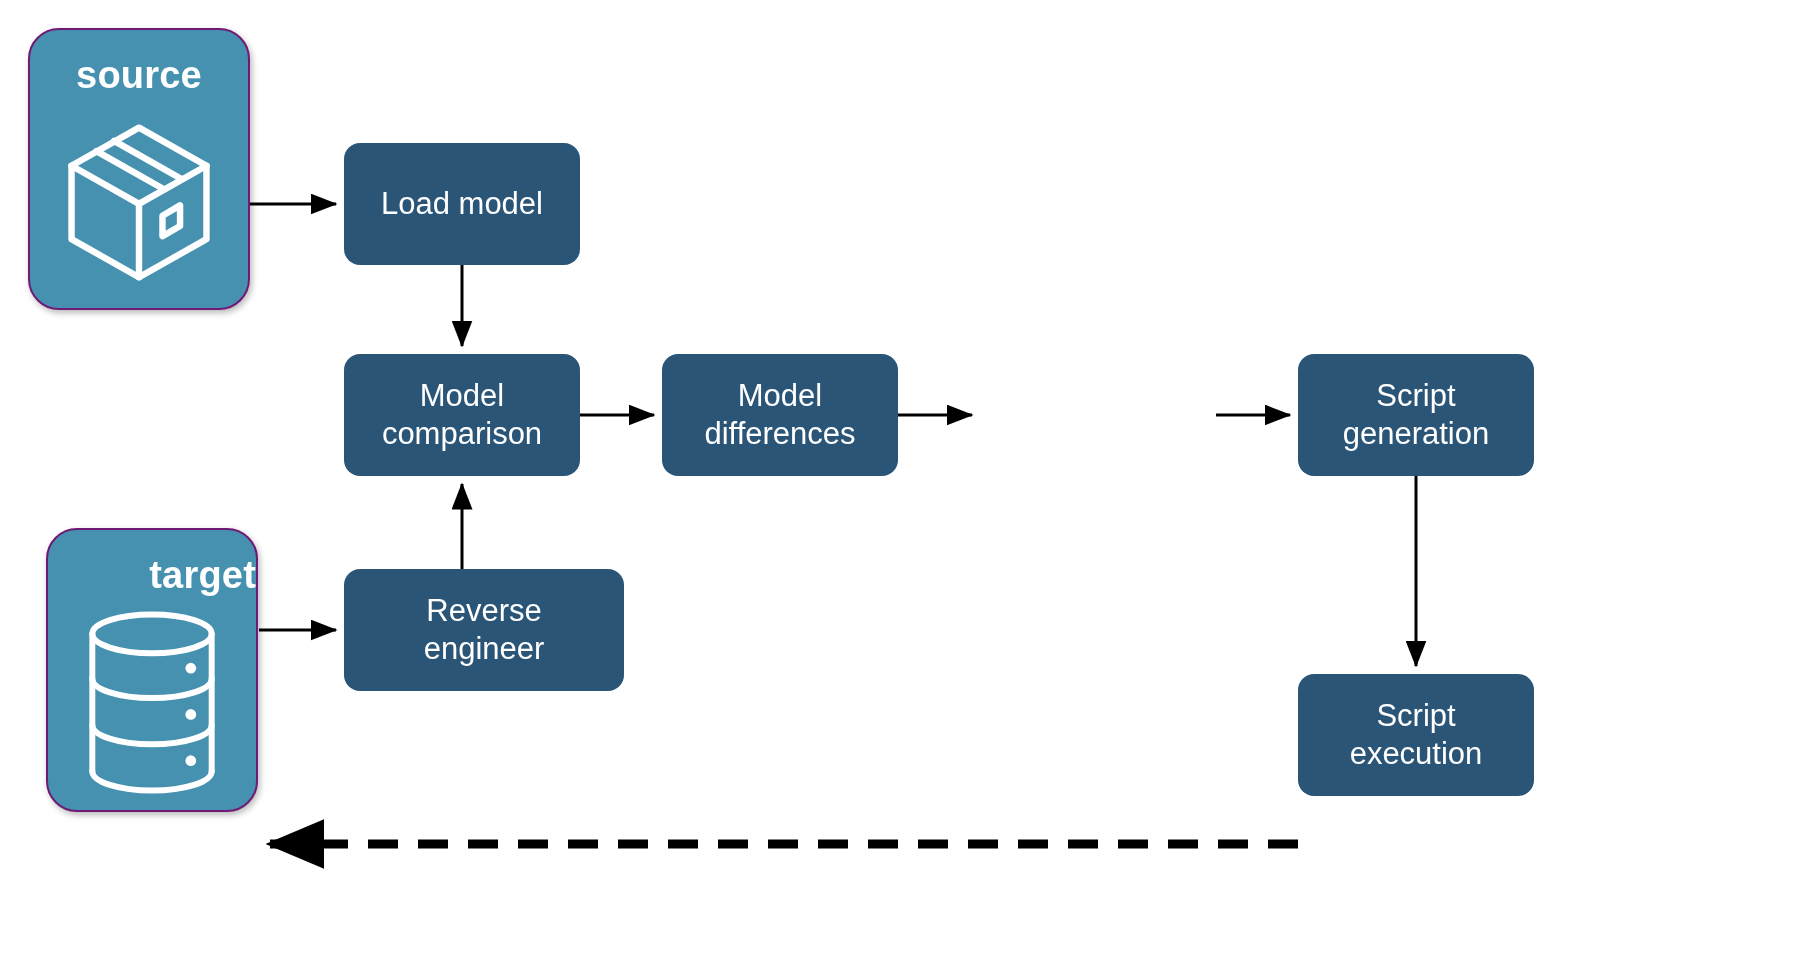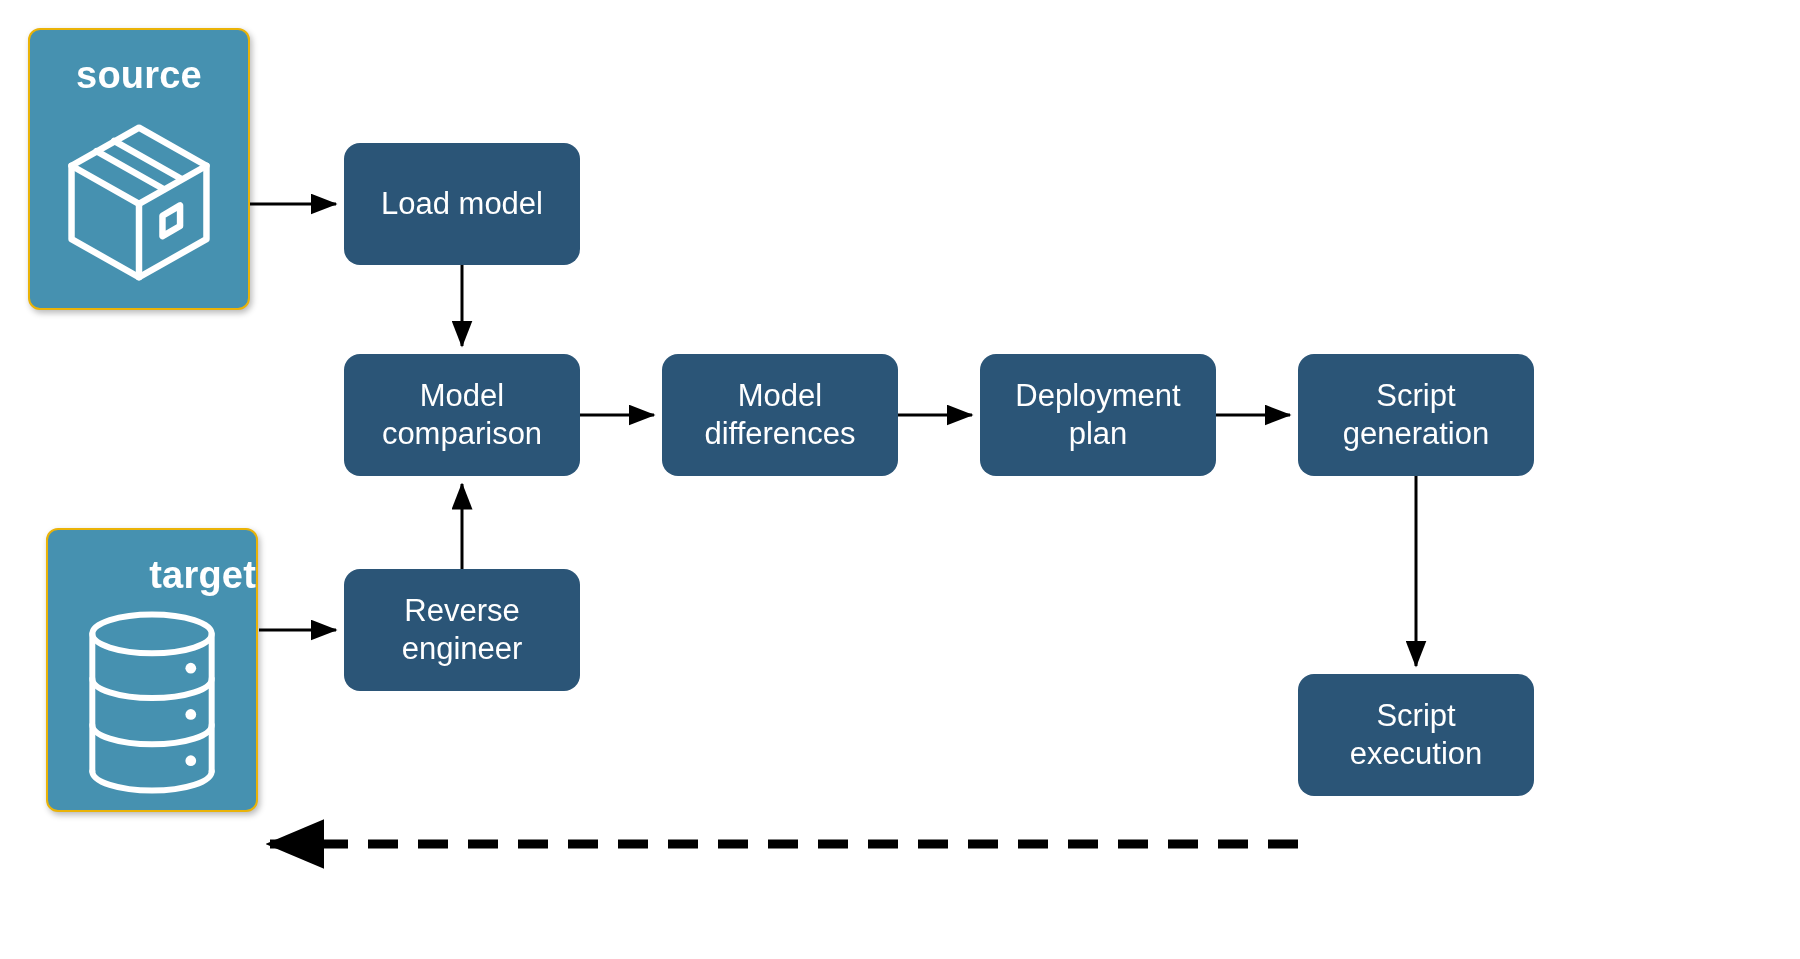--- a/index.html
+++ b/index.html
@@ -31,22 +31,22 @@
     box-sizing: border-box;
     display: flex;
     align-items: center;
     justify-content: center;
     text-align: center;
     color: #ffffff;
   }
   
   .endpoint {
     background: #4691B0;
-    border: 2px solid #eab308;
-    border-radius: 12px;
+    border: 2px solid #701a75;
+    border-radius: 31px;
     flex-direction: column;
     box-shadow: 2px 3px 6px rgba(0,0,0,0.28);
   }
   .endpoint-label {
     font-weight: bold;
     font-size: 38px;
     letter-spacing: 0.2px;
     line-height: 1;
     margin-top: 26px;
   }
@@ -153,33 +153,29 @@
   <div class="node process" style="left:344px; top:354px; width:236px; height:122px;">
     <span class="process-label">Model
 comparison</span>
   </div>
 
   <div class="node process" style="left:662px; top:354px; width:236px; height:122px;">
     <span class="process-label">Model
 differences</span>
   </div>
 
-  <div class="node process" style="left:980px; top:354px; width:236px; height:122px;">
-    <span class="process-label">Deployment
-plan</span>
-  </div>
 
   <div class="node process" style="left:1298px; top:354px; width:236px; height:122px;">
     <span class="process-label">Script
 generation</span>
   </div>
 
   <div class="node process" style="left:1298px; top:674px; width:236px; height:122px;">
     <span class="process-label">Script
 execution</span>
   </div>
 
-  <div class="node process" style="left:344px; top:569px; width:236px; height:122px;">
+  <div class="node process" style="left:344px; top:569px; width:280px; height:122px;">
     <span class="process-label">Reverse
 engineer</span>
   </div>
 
 </div>
 
 </body></html>

